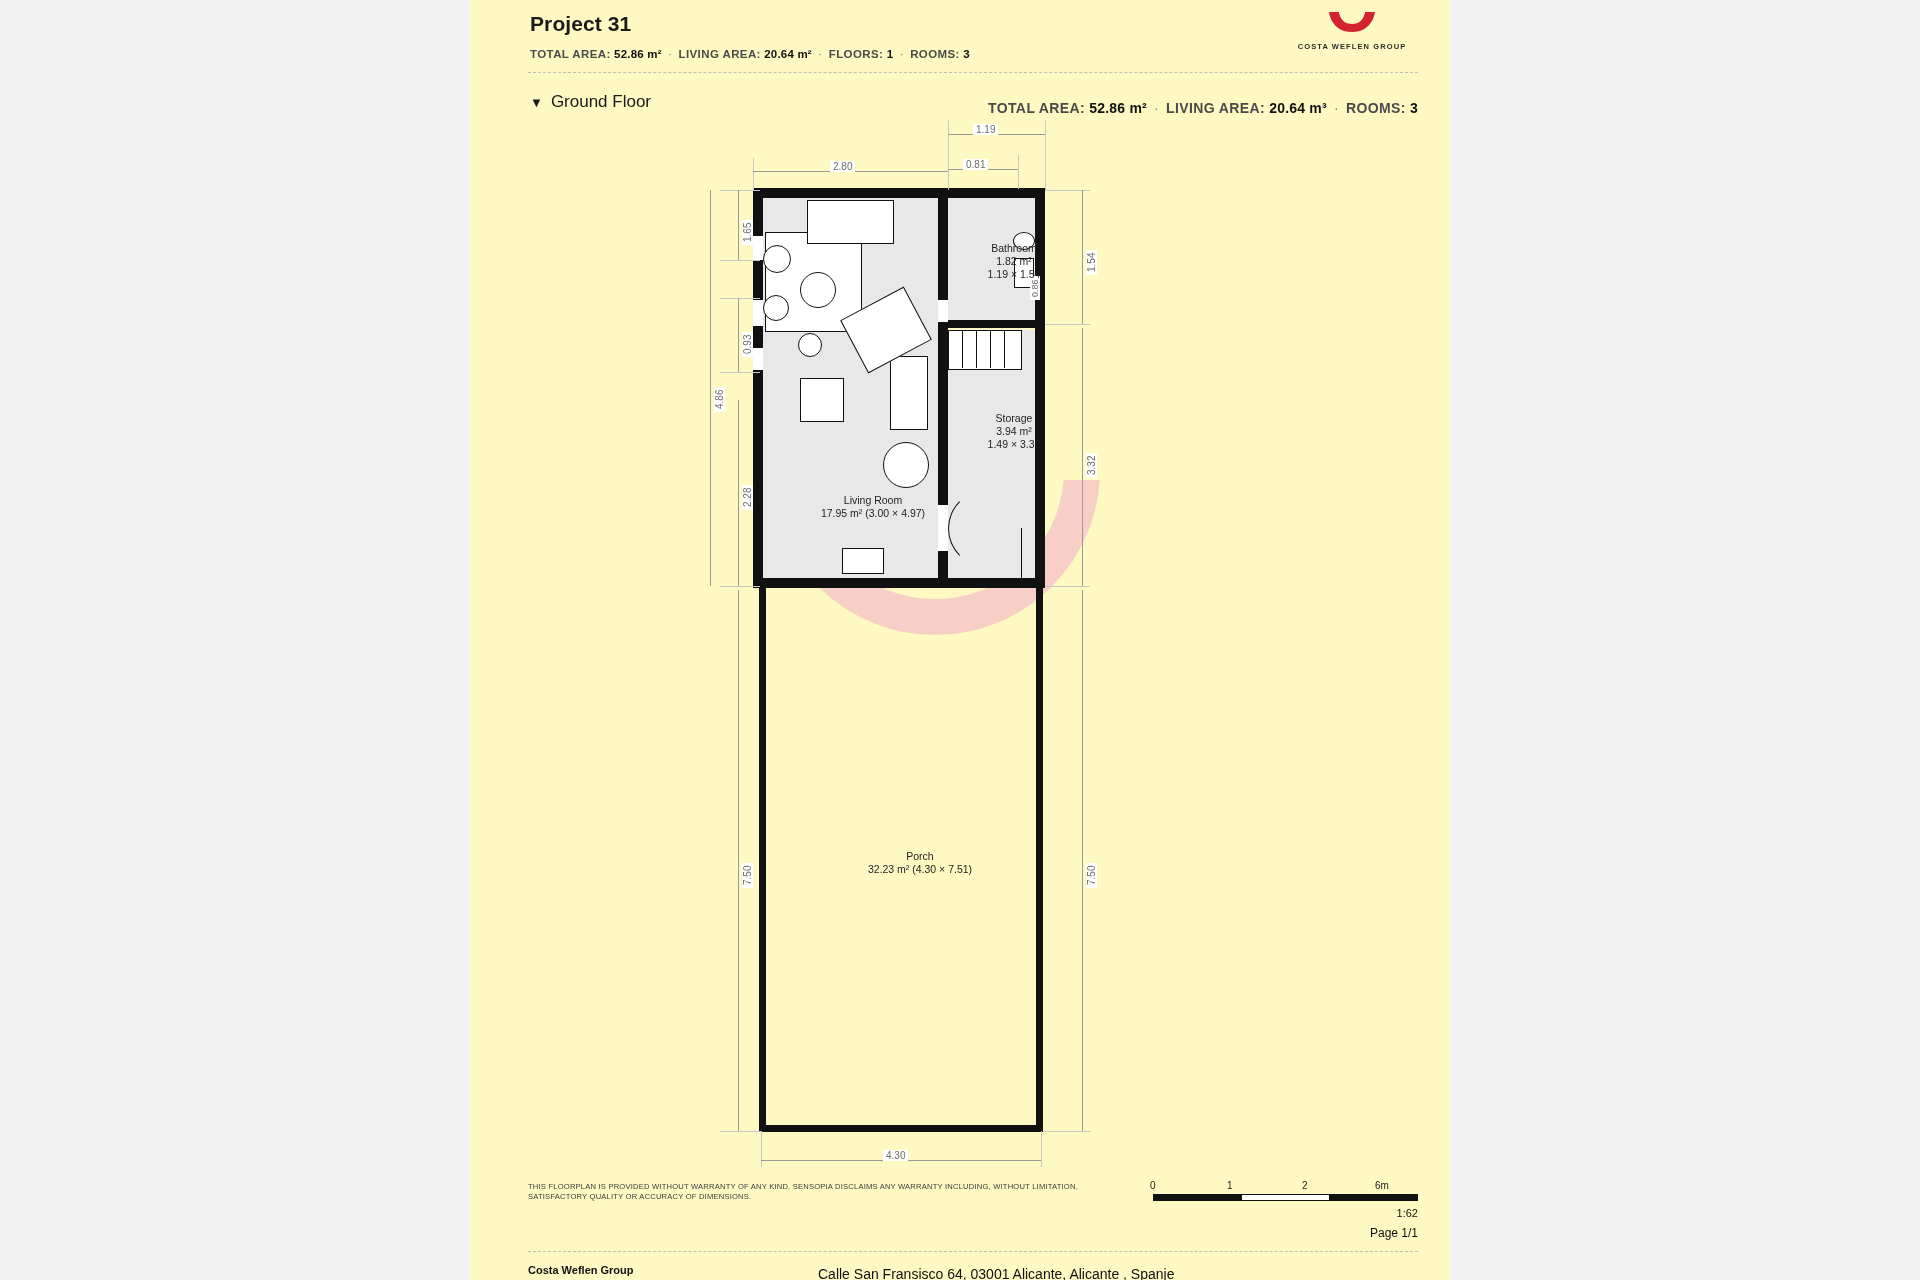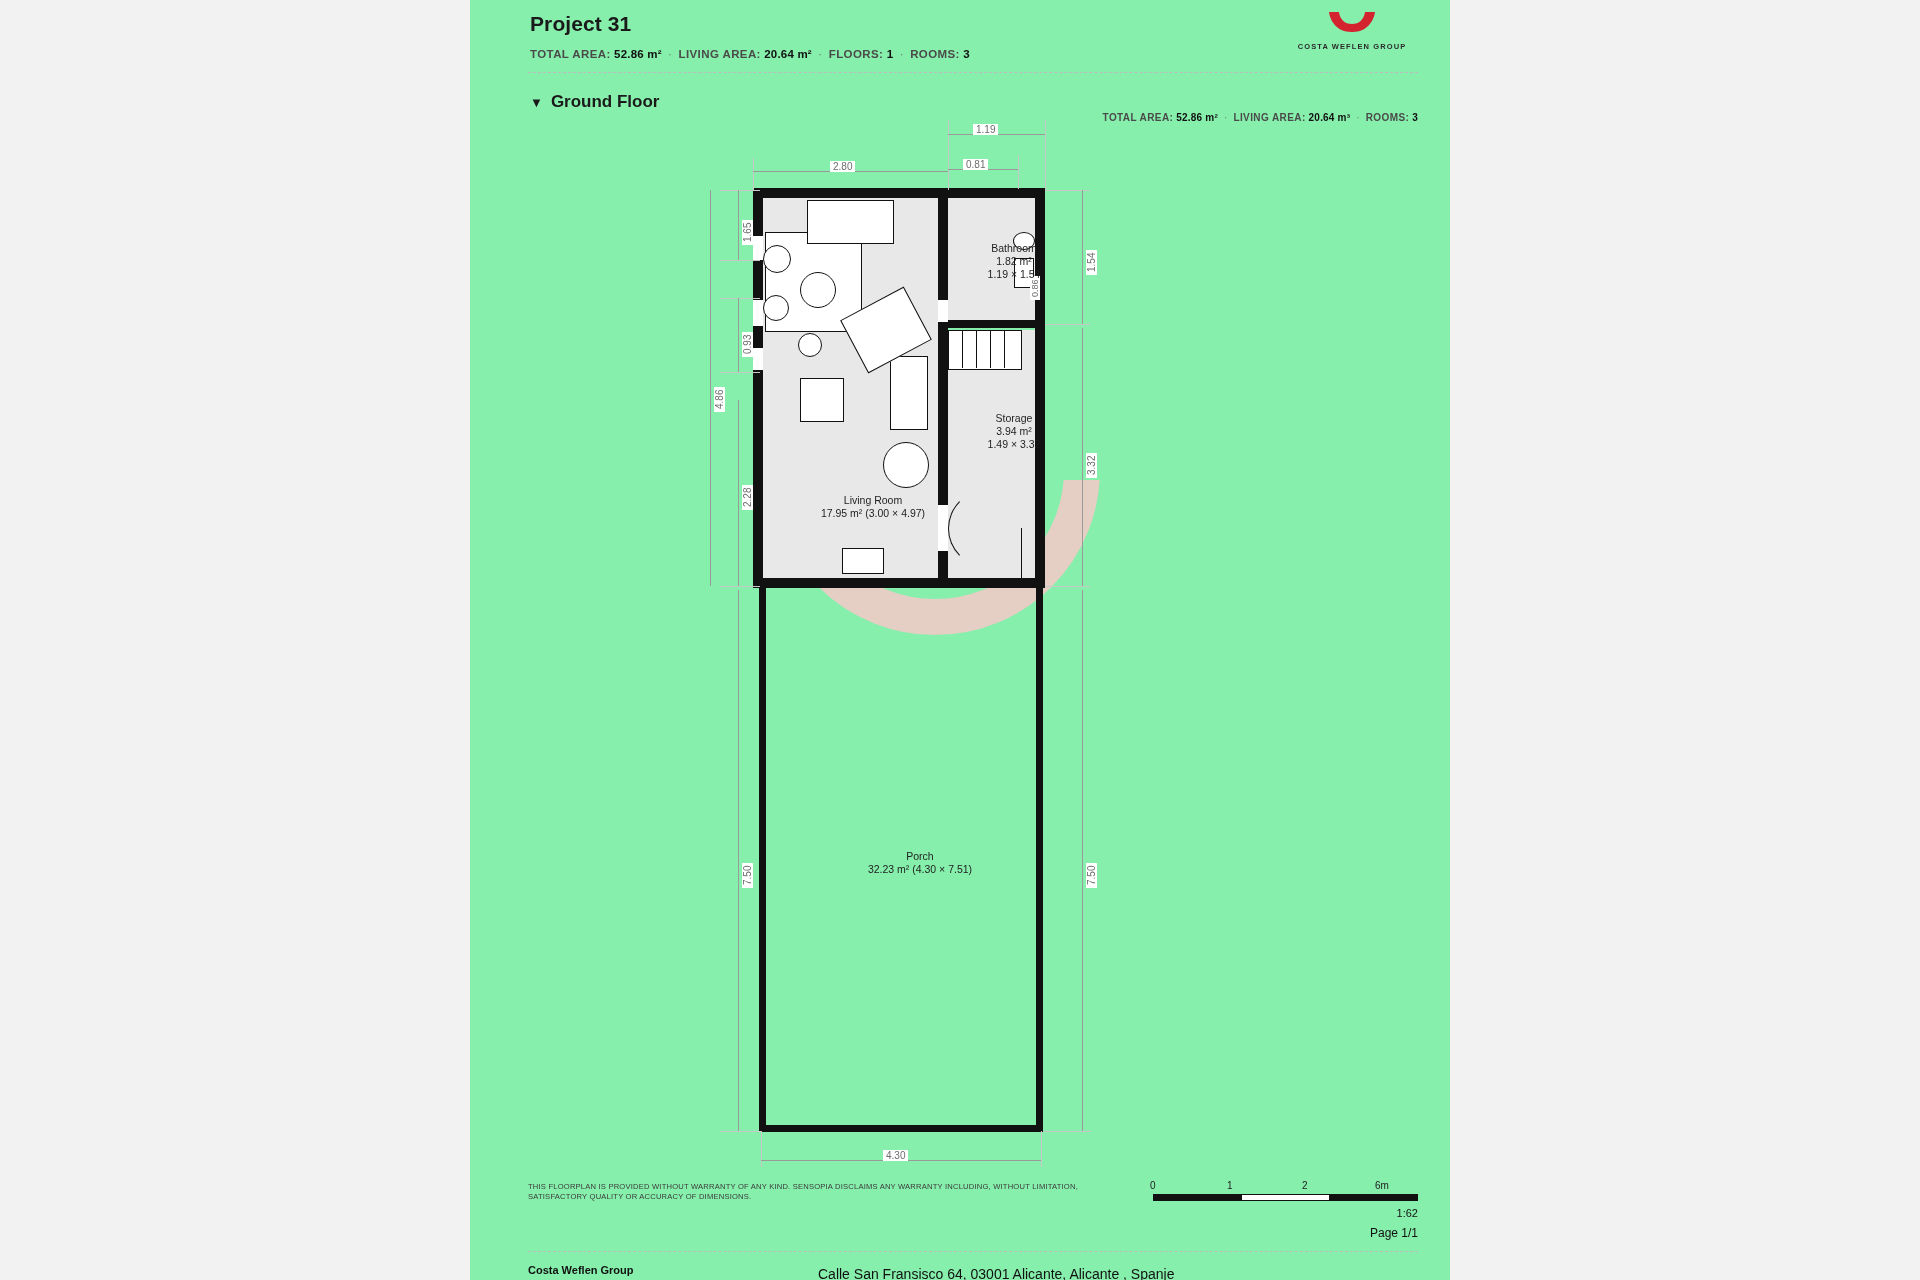--- a/index.html
+++ b/index.html
@@ -14,21 +14,21 @@
     height: 1280px;
     background: #f2f2f2;
     overflow: hidden;
   }
   .sheet {
     position: absolute;
     left: 470px;
     top: 0;
     width: 980px;
     height: 1280px;
-    background: #86efac;
+    background: #fef9c3;
   }
 
   
   .doc-title {
     position: absolute;
     left: 60px;
     top: 12px;
     font-size: 21px;
     font-weight: bold;
     color: #1a1a1a;
@@ -80,32 +80,31 @@
     align-items: center;
     gap: 8px;
   }
   .floor-caret {
     font-size: 13px;
     color: #1a1a1a;
     line-height: 1;
   }
   .floor-name {
     font-size: 17px;
-    font-weight: bold;
+    font-weight: normal;
     color: #1a1a1a;
   }
   .floor-stats {
     position: absolute;
     right: 32px;
     top: 100px;
-    font-size: 10px;
+    font-size: 14px;
     color: #4a4a4a;
     letter-spacing: .2px;
     white-space: nowrap;
-    margin-top: 12px;
   }
   .floor-stats .lbl { font-weight: bold; letter-spacing:.4px;}
   .floor-stats .val { color:#111; font-weight:bold; }
   .floor-stats .sep { color:#777; margin:0 3px; }
 
   
   .plan {
     position: absolute;
     left: 0; top: 0;
     width: 980px; height: 1144px;

